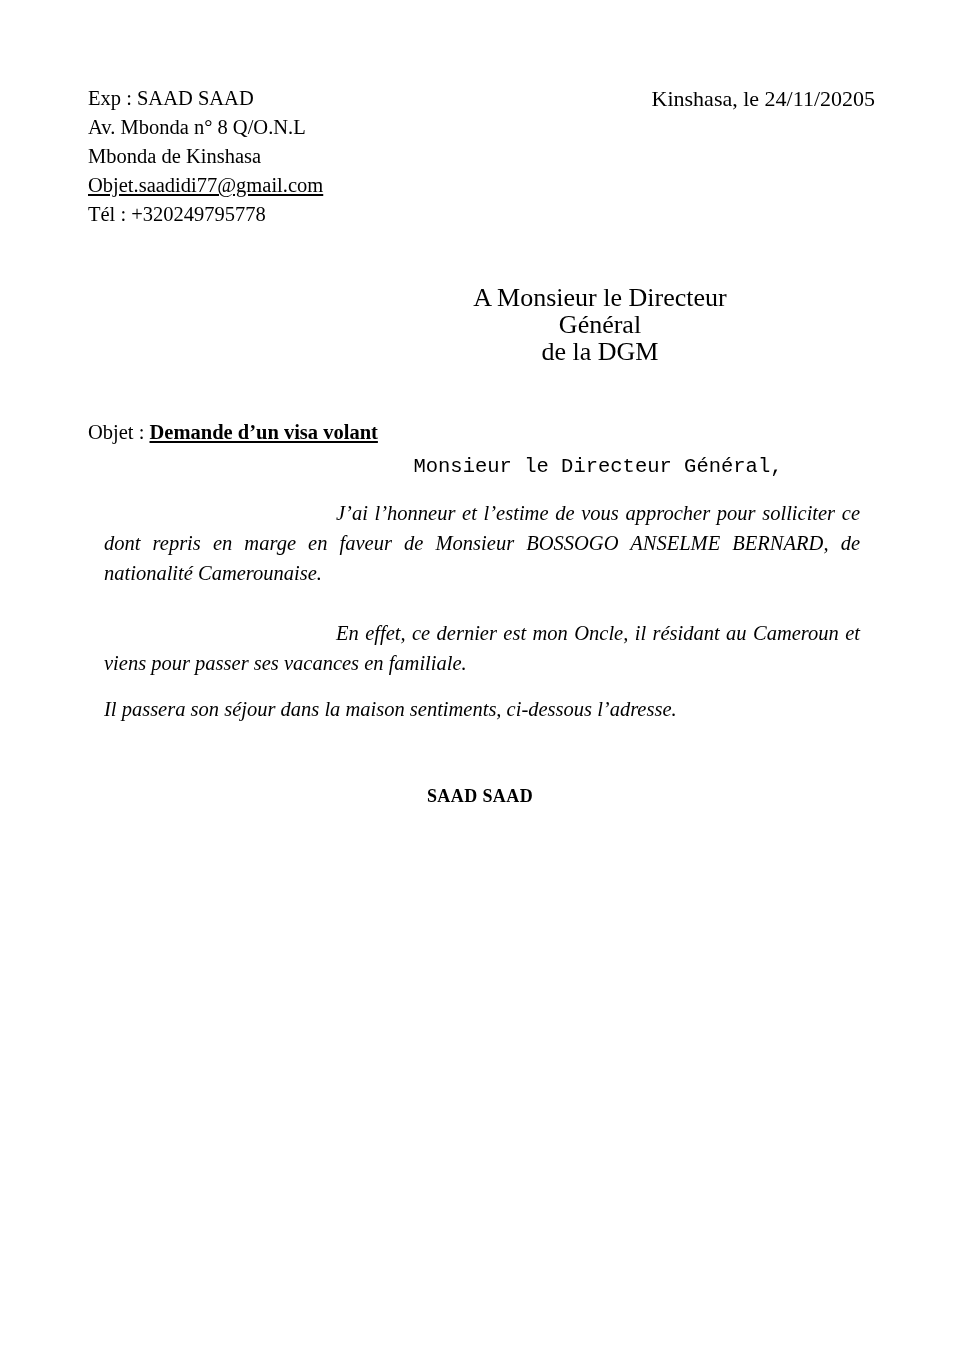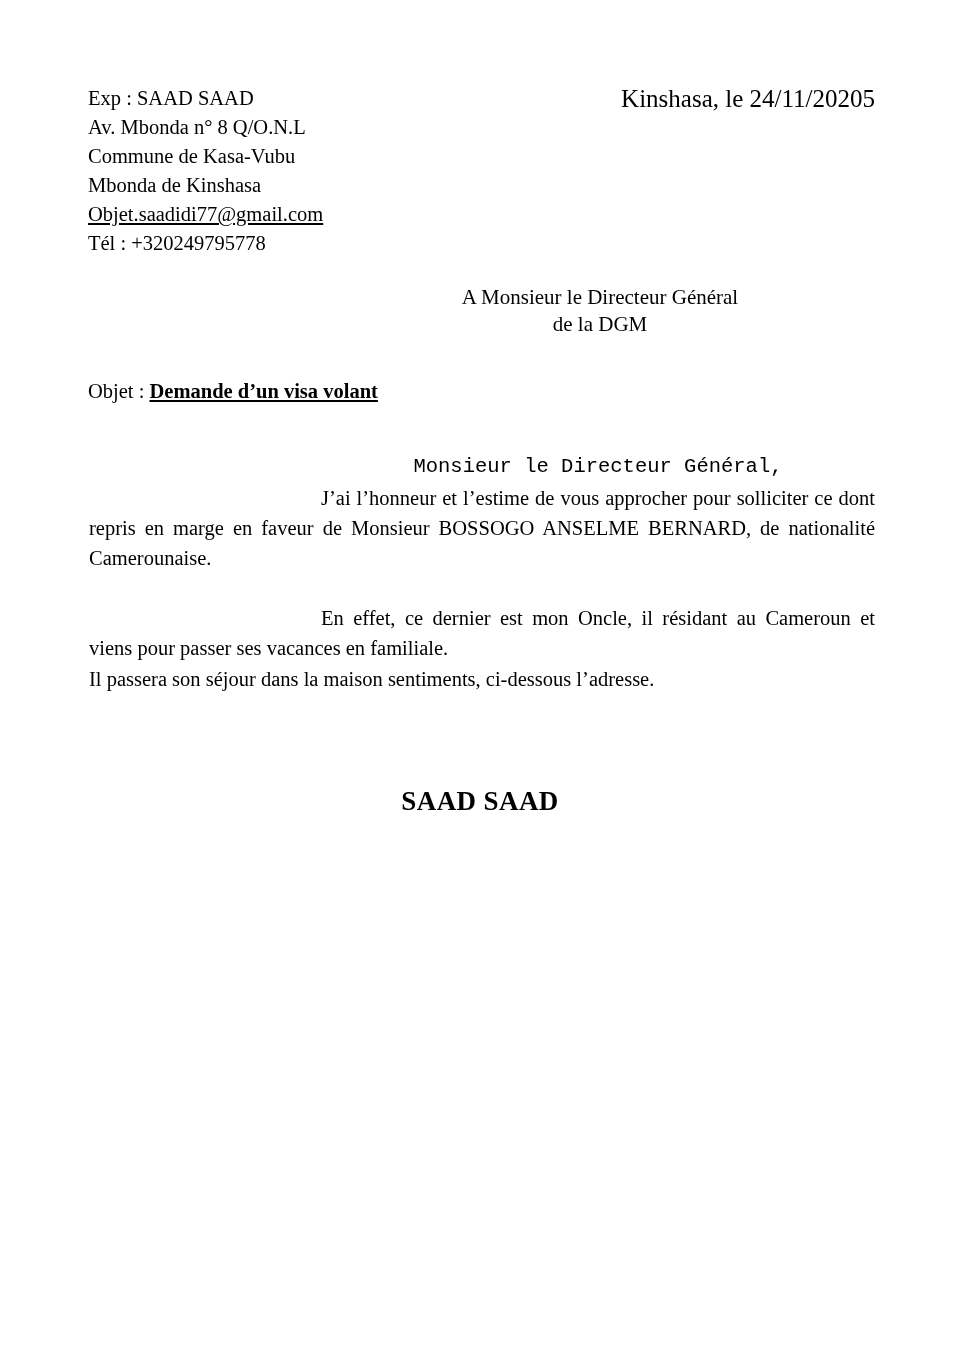--- a/index.html
+++ b/index.html
@@ -42,49 +42,49 @@
     display: block;
   }
 
   .sender-line.underlined {
     text-decoration: underline;
     text-underline-offset: 2px;
   }
 
   .date-line {
     float: right;
-    font-size: 25px;
+    font-size: 22px;
     line-height: 29px;
     white-space: nowrap;
   }
 
   .clear { clear: both; }
 
   
   .recipient-block {
     position: absolute;
     top: 284px;
     left: 430px;
     width: 340px;
     text-align: center;
-    font-size: 21px;
+    font-size: 26px;
     line-height: 27px;
   }
 
   .recipient-line { display: block; }
 
   .recipient-line.underlined {
     text-decoration: underline;
     text-underline-offset: 2px;
   }
 
   
   .subject-row {
     position: absolute;
-    top: 378px;
+    top: 419px;
     left: 88px;
     font-size: 20.5px;
     line-height: 27px;
   }
 
   .subject-label { font-weight: normal; }
 
   .subject-value {
     font-weight: bold;
     text-decoration: underline;
@@ -95,23 +95,24 @@
   .body-block {
     position: absolute;
     top: 452px;
     left: 88px;
     width: 788px;
     font-size: 20.5px;
     line-height: 30px;
   }
 
   .para {
-    margin: 1px;
+    margin: 16px;
     text-align: justify;
     text-justify: inter-word;
+    font-style: italic;
   }
 
   .para.indented {
     text-indent: 232px;
   }
 
   .para.spaced-before {
     margin-top: 30px;
   }
 
@@ -127,36 +128,35 @@
     text-align: left;
   }
 
   
   .signature {
     position: absolute;
     top: 786px;
     left: 0;
     width: 960px;
     text-align: center;
-    font-size: 27px;
+    font-size: 18px;
     font-weight: bold;
     letter-spacing: 0.4px;
   }
 </style>
 </head>
 <body>
 
 <div class="page">
 
   <div class="header-row">
 
     <div class="sender-block">
       <span class="sender-line">Exp : SAAD SAAD</span>
       <span class="sender-line">Av. Mbonda n° 8 Q/O.N.L</span>
-      <span class="sender-line">Commune de Kasa-Vubu</span>
       <span class="sender-line">Mbonda de Kinshasa</span>
       <span class="sender-line underlined">Objet.saadidi77@gmail.com</span>
       <span class="sender-line">Tél : +320249795778</span>
     </div>
 
     <div class="date-line">Kinshasa, le 24/11/20205</div>
 
     <div class="clear"></div>
   </div>
 

